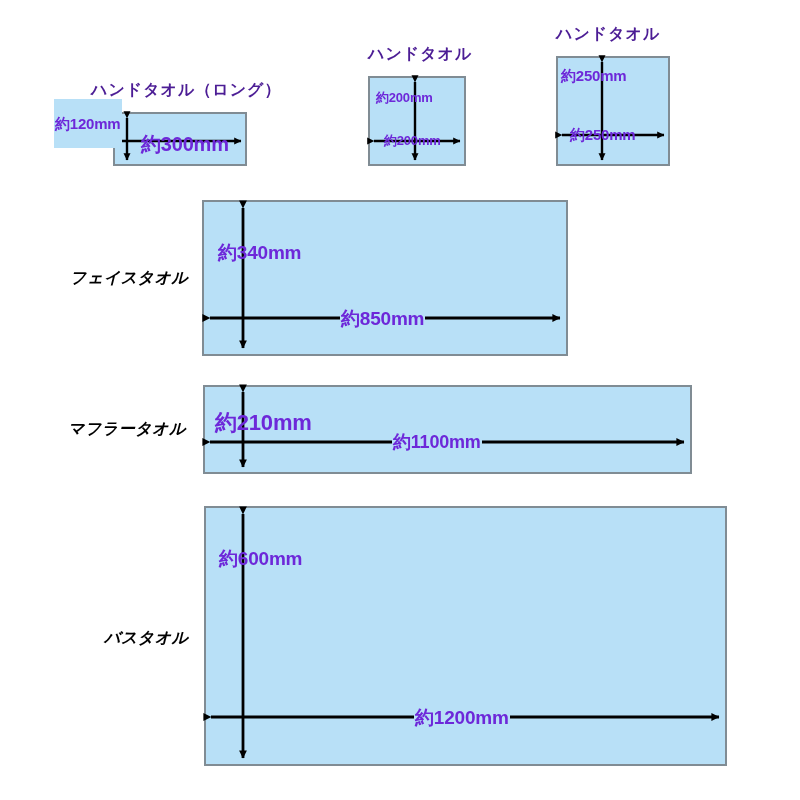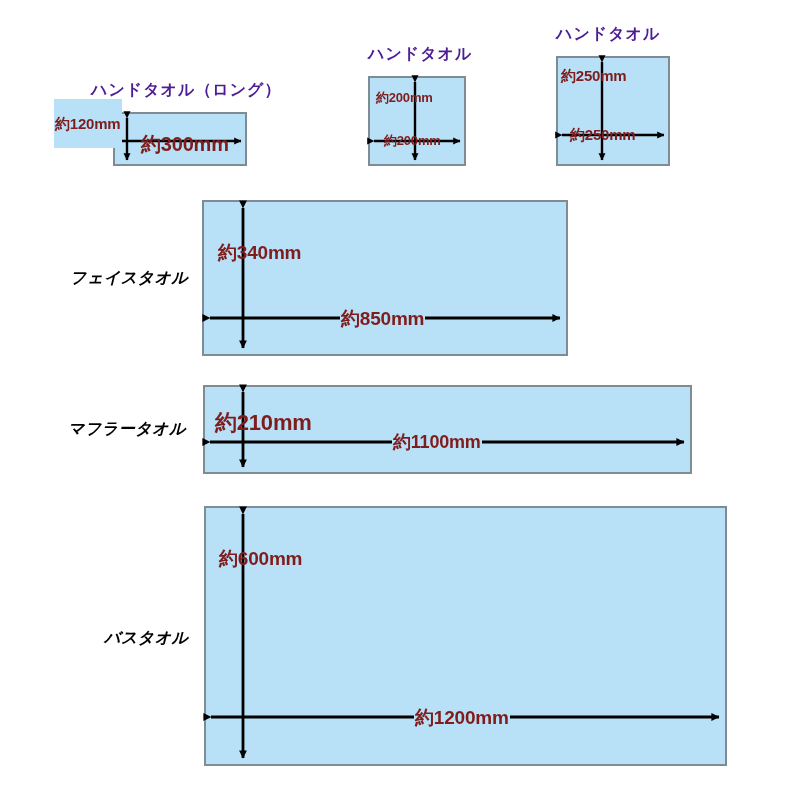--- a/index.html
+++ b/index.html
@@ -24,21 +24,21 @@
   .cat-label {
     position: absolute;
     color: #000000;
     font-weight: 700;
     white-space: nowrap;
     letter-spacing: 0.5px;
     font-style: italic;
   }
   .dim-label {
     position: absolute;
-    color: #7f1d1d;
+    color: #6d28d9;
     font-weight: 700;
     white-space: nowrap;
     letter-spacing: -0.2px;
   }
   .towel-rect {
     position: absolute;
     background: #b8e0f7;
     border: 2px solid #808c94;
     box-sizing: border-box;
   }

